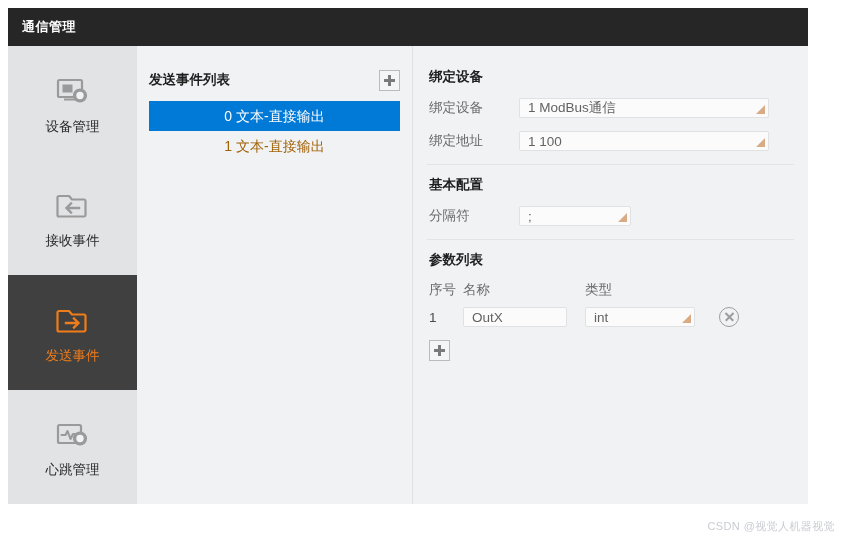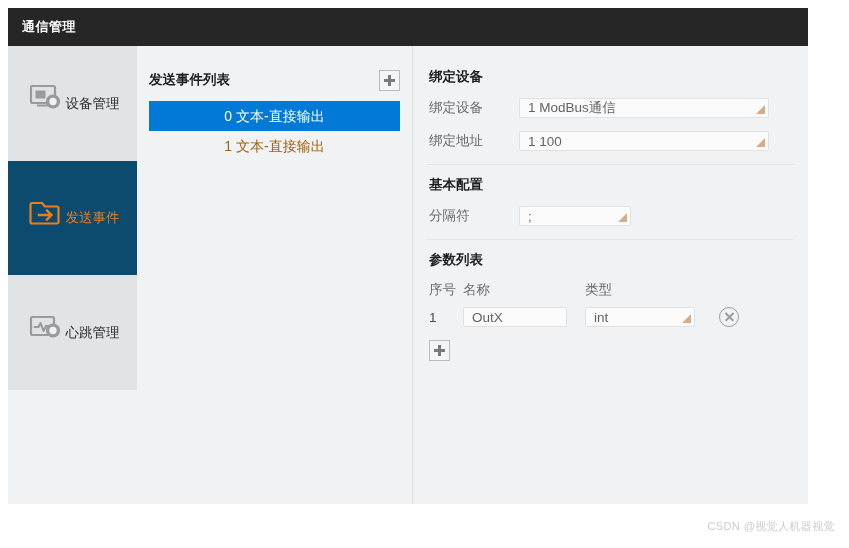--- a/index.html
+++ b/index.html
@@ -51,28 +51,28 @@
     height: 100%;
     flex: 0 0 129px;
     background: #f1f2f4;
     position: relative;
   }
   .side-item {
     width: 100%;
     height: 114.5px;
     box-sizing: border-box;
     display: flex;
-    flex-direction: row;
+    flex-direction: column;
     align-items: center;
     justify-content: center;
     cursor: default;
     background: #e2e3e5;
   }
   .side-item.active {
-    background: #0c4a6e;
+    background: #404040;
   }
   .side-icon {
     width: 40px;
     height: 36px;
     display: flex;
     align-items: center;
     justify-content: center;
     margin-bottom: 10px;
   }
   .side-label {
@@ -293,20 +293,29 @@
           <rect x="7.5" y="7.5" width="10" height="8" fill="#9a9a9a"></rect>
           <rect x="9" y="21.5" width="12" height="2" fill="#9a9a9a"></rect>
           <circle cx="25" cy="18.5" r="6.5" fill="#f1f2f4"></circle>
           <circle cx="25" cy="18.5" r="5.4" fill="none" stroke="#9a9a9a" stroke-width="3.4"></circle>
           <circle cx="25" cy="18.5" r="1.8" fill="#f1f2f4"></circle>
         </svg>
       </span>
       <span class="side-label">设备管理</span>
     </div>
 
+    <div class="side-item">
+      <span class="side-icon">
+        <svg width="34" height="30" viewBox="0 0 34 30">
+          <path d="M3 5 h10 l3 3.5 h12 a1.5 1.5 0 0 1 1.5 1.5 v14 a1.5 1.5 0 0 1 -1.5 1.5 h-25 a1.5 1.5 0 0 1 -1.5 -1.5 v-17.5 a1.5 1.5 0 0 1 1.5 -1.5 z" fill="none" stroke="#9a9a9a" stroke-width="2.2" stroke-linejoin="round"></path>
+          <path d="M23 17 h-12 M15 12.5 l-4.5 4.5 l4.5 4.5" fill="none" stroke="#9a9a9a" stroke-width="2.4" stroke-linecap="square"></path>
+        </svg>
+      </span>
+      <span class="side-label">接收事件</span>
+    </div>
 
     <div class="side-item active">
       <span class="side-icon">
         <svg width="34" height="30" viewBox="0 0 34 30">
           <path d="M3 5 h10 l3 3.5 h12 a1.5 1.5 0 0 1 1.5 1.5 v14 a1.5 1.5 0 0 1 -1.5 1.5 h-25 a1.5 1.5 0 0 1 -1.5 -1.5 v-17.5 a1.5 1.5 0 0 1 1.5 -1.5 z" fill="none" stroke="#ef7d1a" stroke-width="2.2" stroke-linejoin="round"></path>
           <path d="M10 17 h12 M18 12.5 l4.5 4.5 l-4.5 4.5" fill="none" stroke="#ef7d1a" stroke-width="2.4" stroke-linecap="square"></path>
         </svg>
       </span>
       <span class="side-label">发送事件</span>
     </div>

